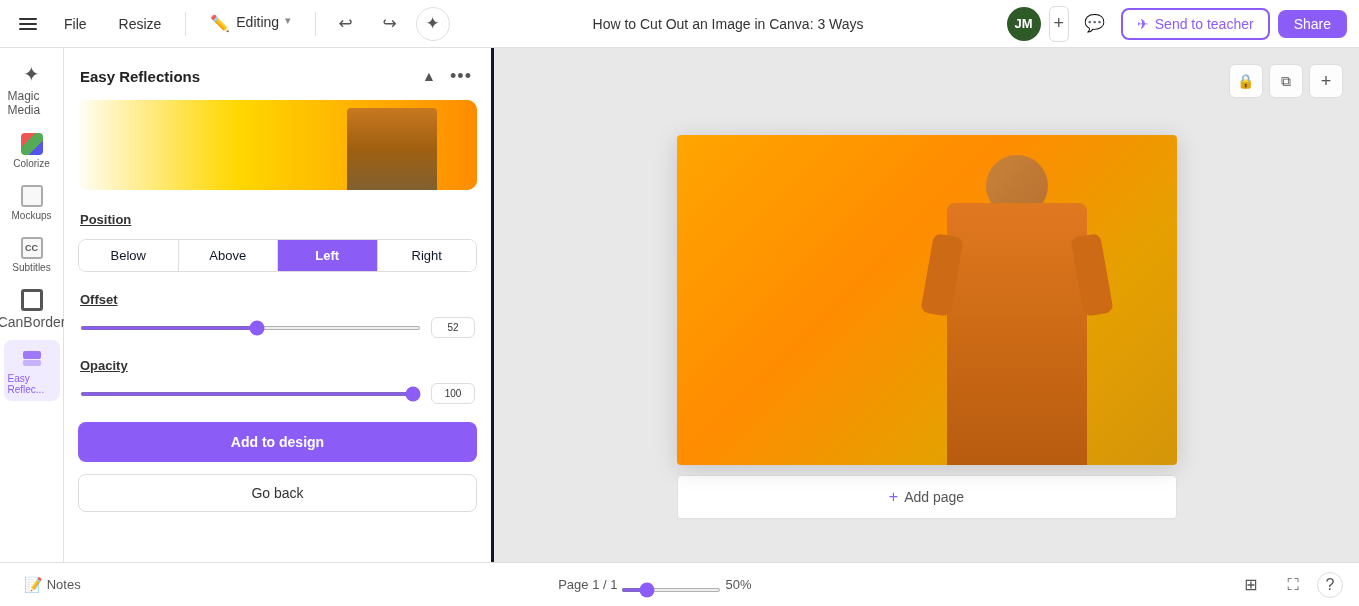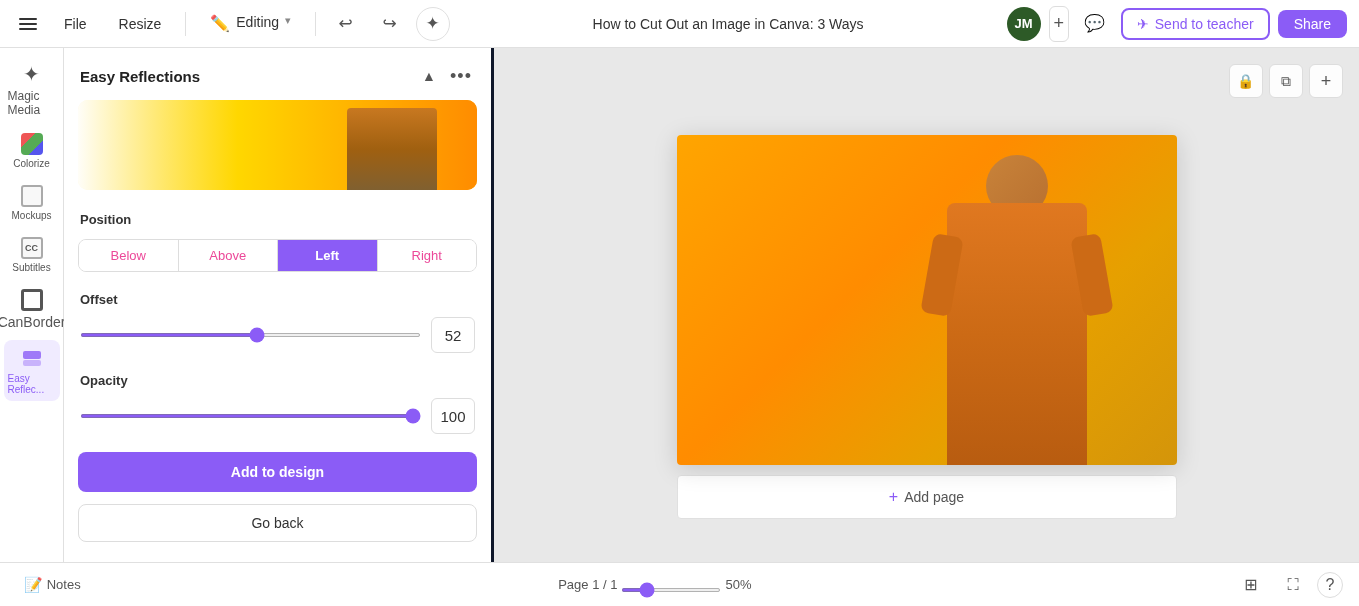--- a/index.html
+++ b/index.html
@@ -118,45 +118,45 @@
       border-radius: 10px;
       overflow: hidden;
       height: 90px;
       background: linear-gradient(to right, #fff8dc, #ffd700, #ffaa00);
       position: relative;
       display: flex; align-items: center; justify-content: center;
     }
 
     .section-label {
       padding: 8px 16px 6px;
-      font-size: 13px; font-weight: 600; color: #333;
+      font-size: 13px; font-weight: 600; color: #333; text-decoration: underline;
     }
 
     
     .position-row {
       display: flex; gap: 0;
       margin: 6px 14px 12px;
       border: 1px solid #ddd; border-radius: 8px; overflow: hidden;
     }
     .pos-btn {
       flex: 1; padding: 8px 4px;
-      text-align: center; font-size: 13px; color: #ec4899;
+      text-align: center; font-size: 13px; color: #0f172a;
       cursor: pointer; background: #fff; border: none;
       border-right: 1px solid #ddd;
     }
     .pos-btn:last-child { border-right: none; }
     .pos-btn.active { background: #8b5cf6; color: #fff; font-weight: 600; }
 
     
     .slider-section { padding: 0 16px 12px; }
     .slider-row { display: flex; align-items: center; gap: 10px; margin-top: 4px; }
     .slider-value {
-      width: 44px; height: 36px; border: 1px solid #ddd; border-radius: 6px;
-      display: flex; align-items: center; justify-content: center;
-      font-size: 15px; color: #333;
+      width: 44px; height: 21px; border: 1px solid #ddd; border-radius: 6px;
+      display: flex; align-items: center; justify-content: center;
+      font-size: 10px; color: #333;
     }
     input[type=range] {
       flex: 1; accent-color: #8b5cf6;
       height: 4px; cursor: pointer;
     }
 
     
     .add-design-btn {
       margin: 6px 14px;
       padding: 12px;

